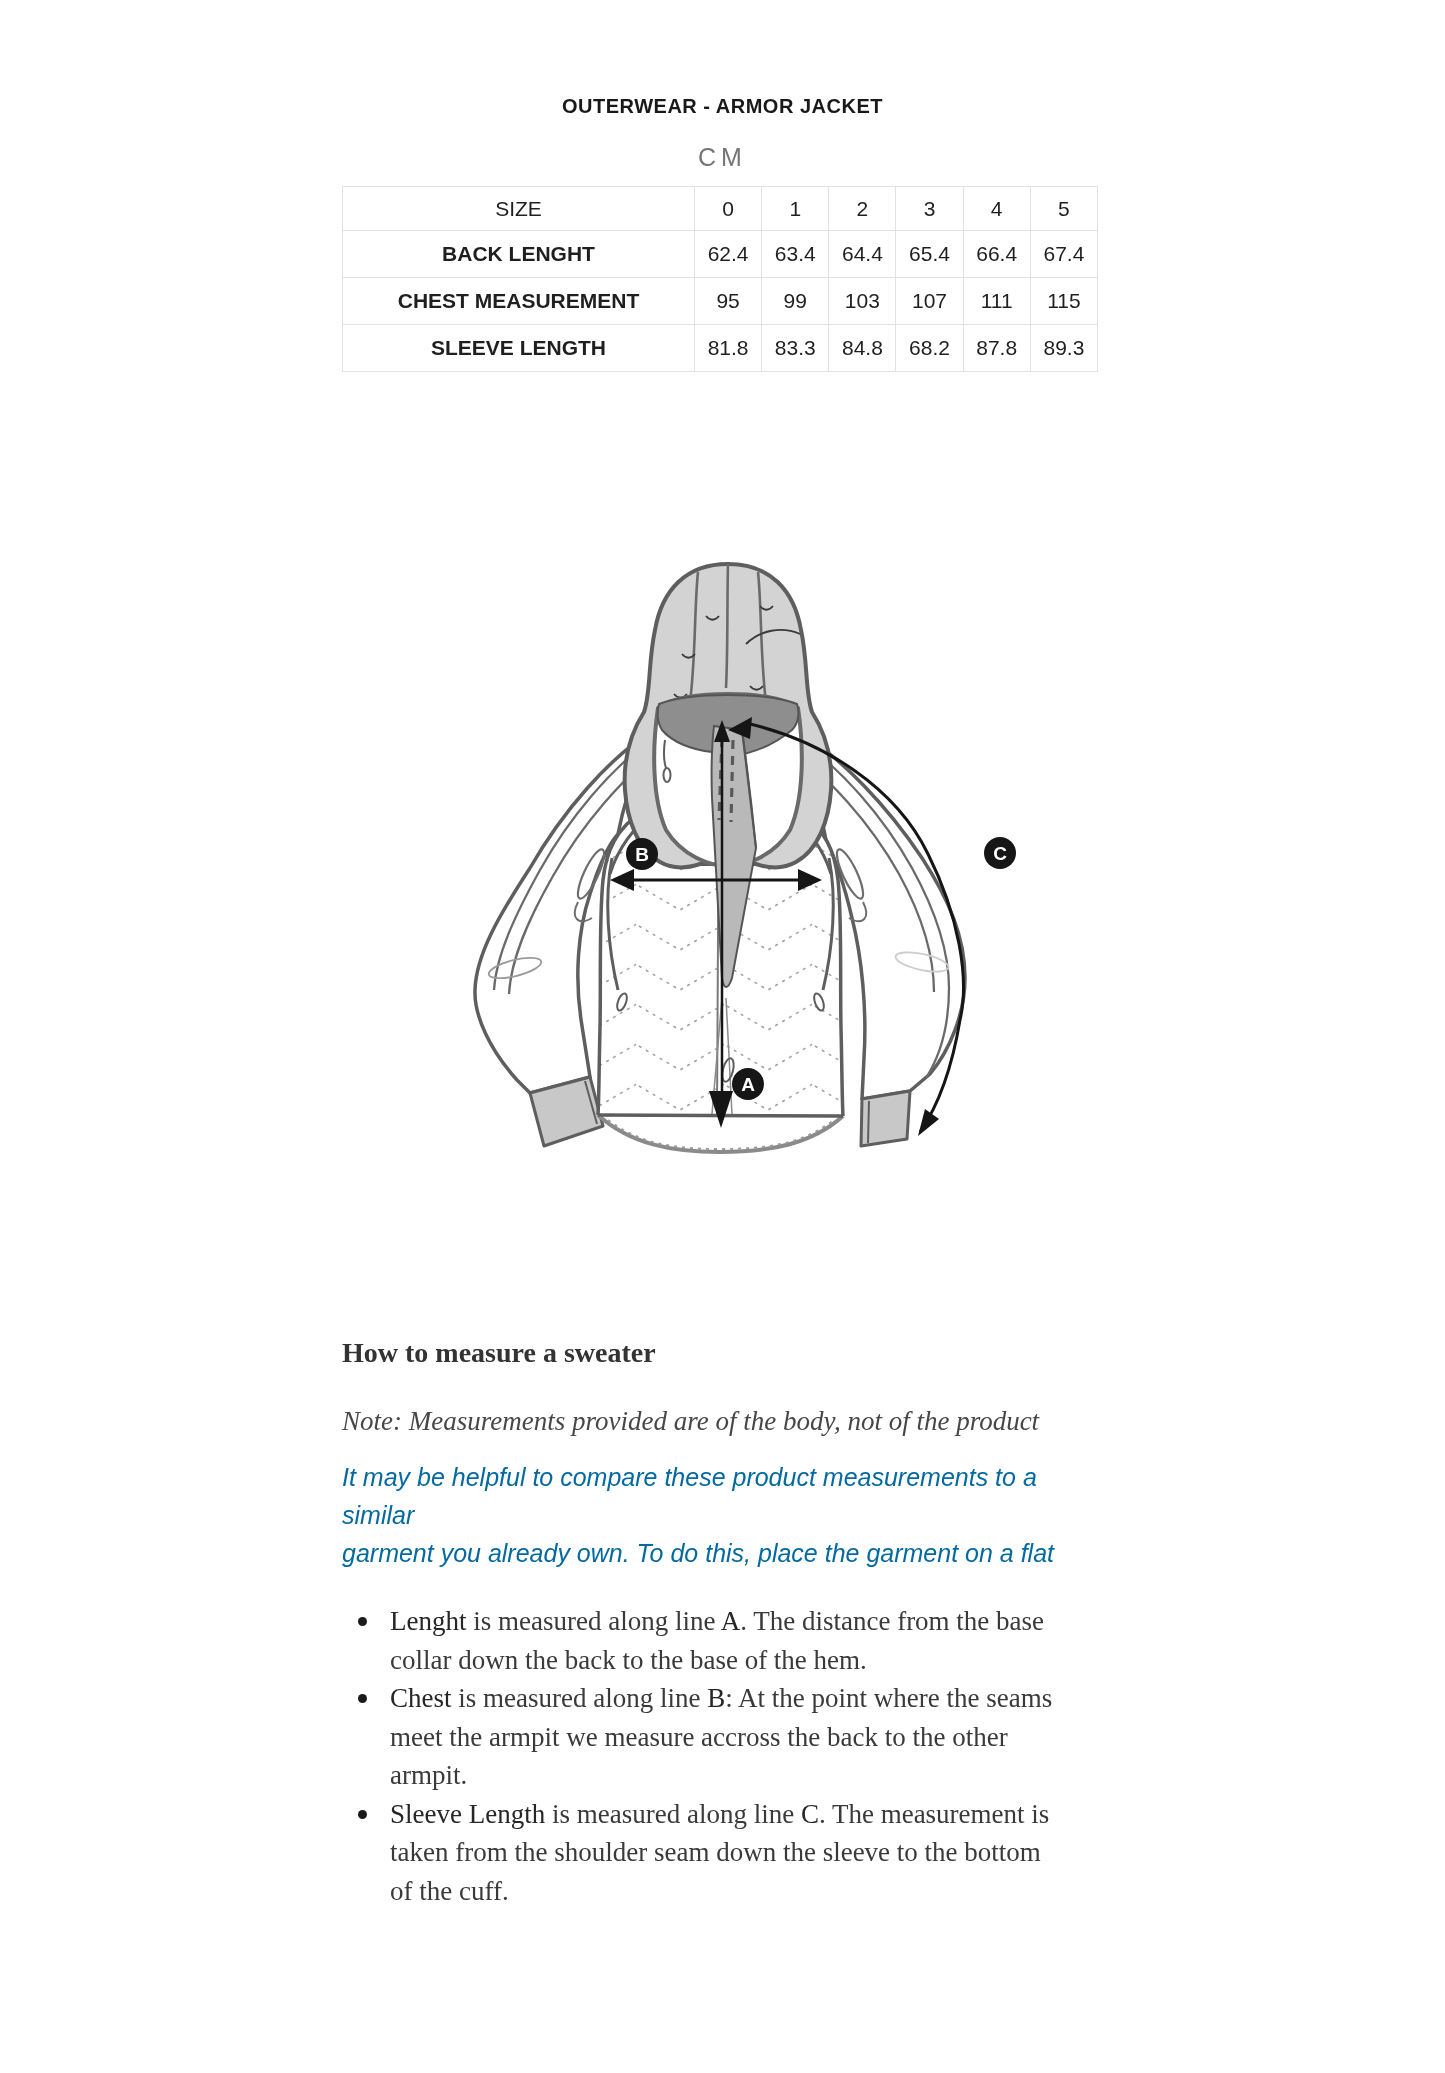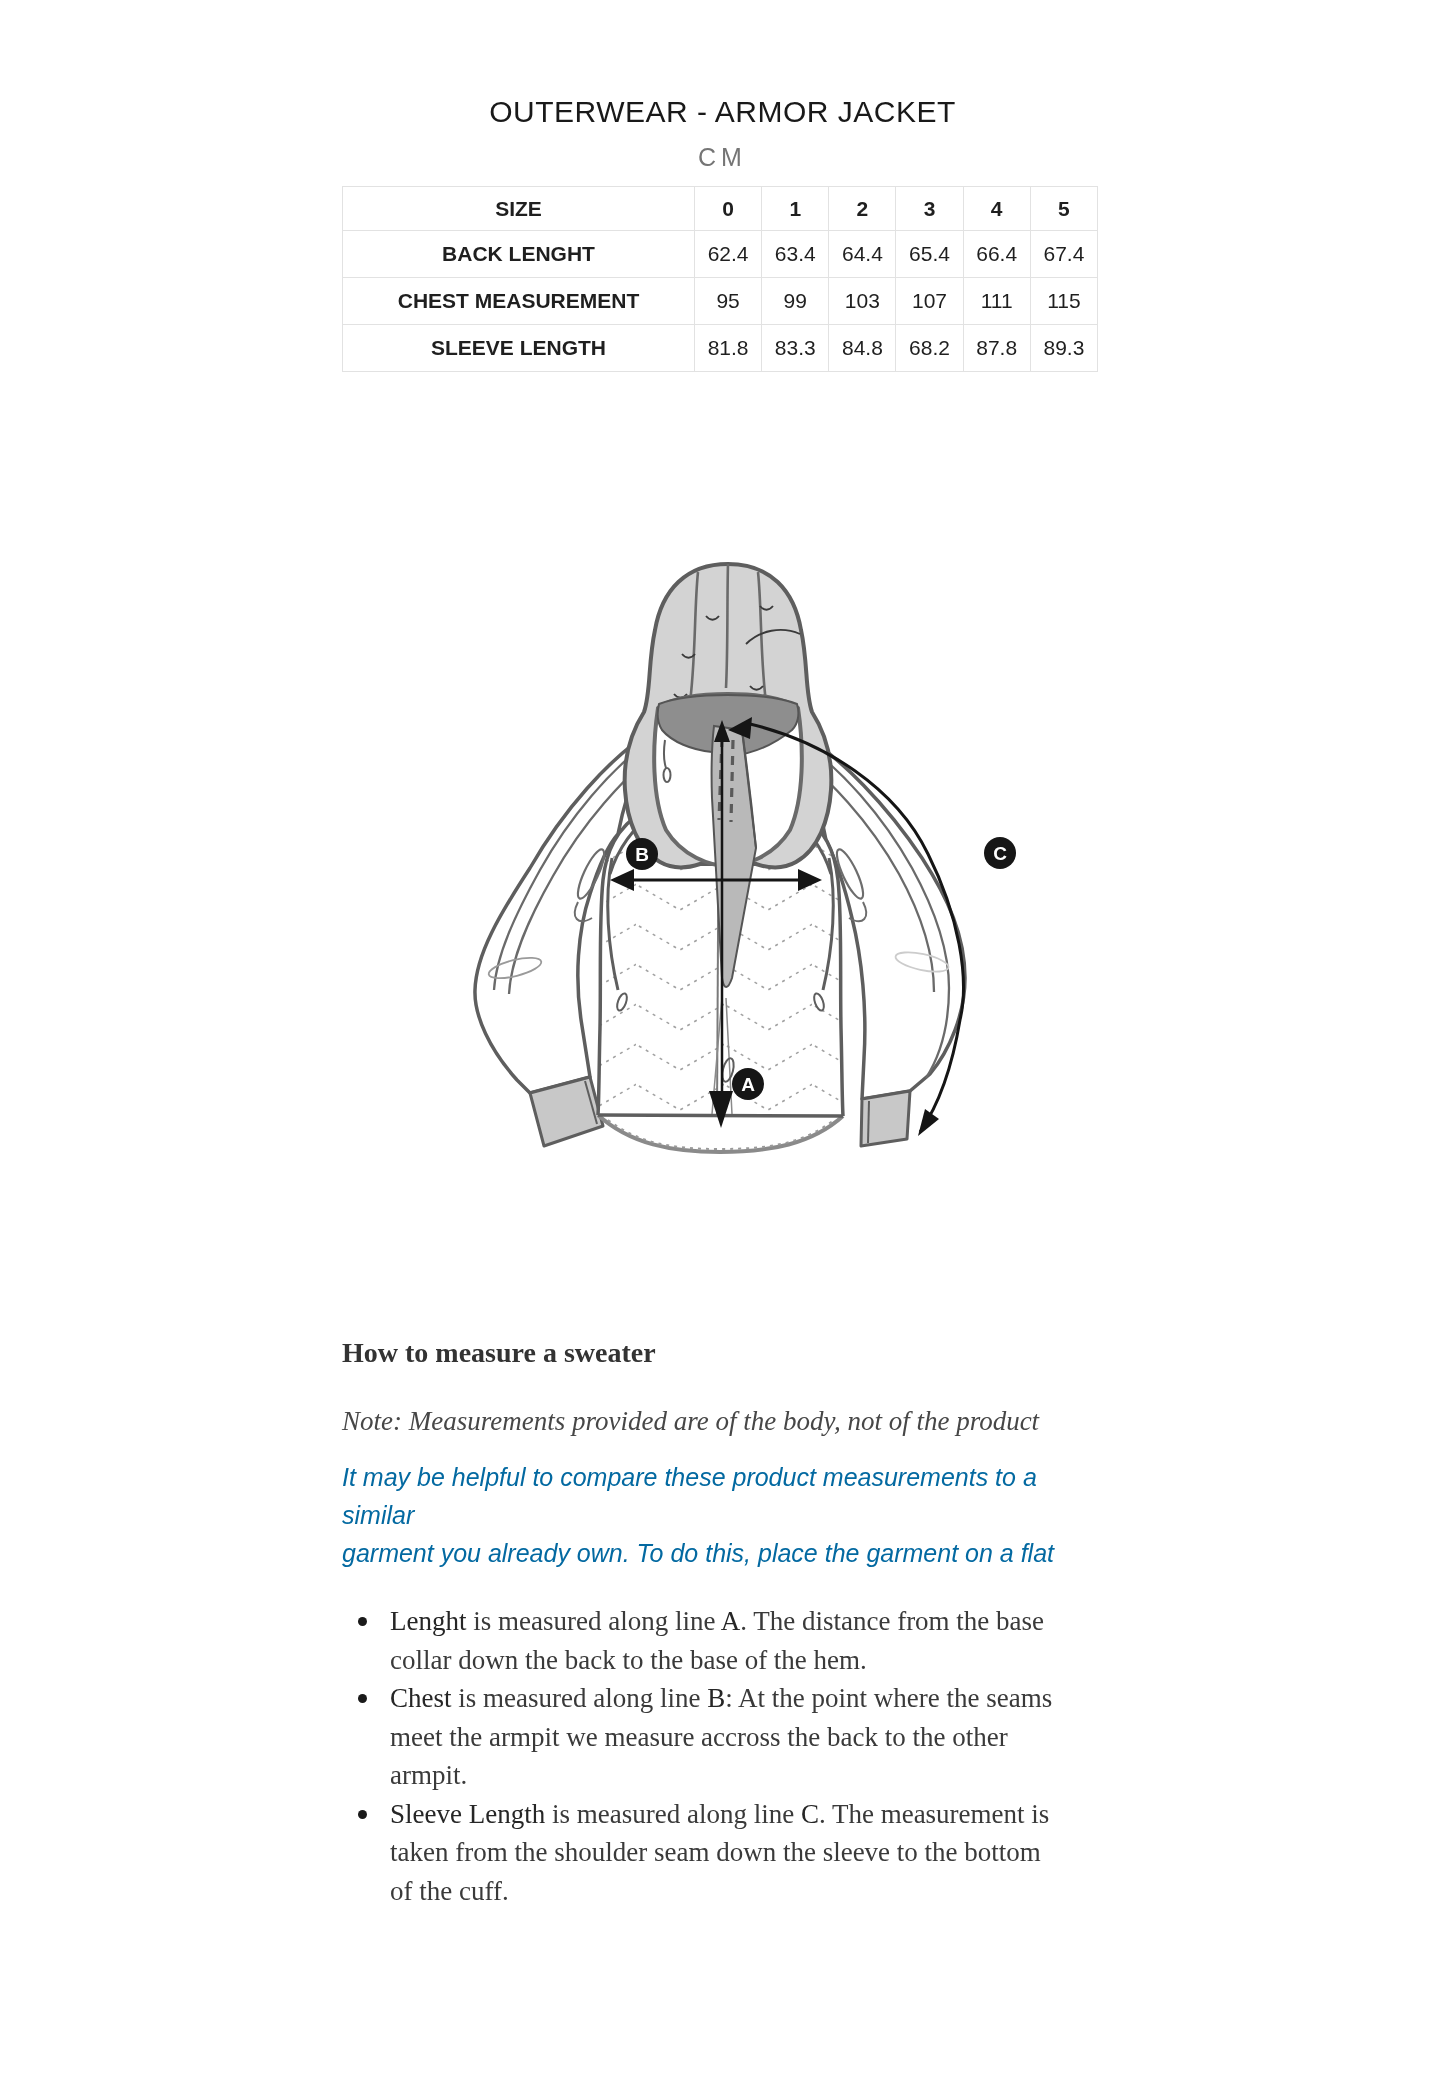--- a/index.html
+++ b/index.html
@@ -4,34 +4,34 @@
 <style>
   * { margin:0; padding:0; box-sizing:border-box; }
   html,body { background:#ffffff; }
   body {
     width:1445px; height:2073px; position:relative;
     font-family:"Liberation Sans", sans-serif;
     color:#202020; overflow:hidden;
   }
   .doc-title {
     position:absolute; top:95px; left:0; width:1445px;
-    text-align:center; font-size:30px; font-weight:normal;
+    text-align:center; font-size:20px; font-weight:bold;
     letter-spacing:.5px; color:#191919;
   }
   .unit-label {
     position:absolute; top:143px; left:0; width:1445px;
     text-align:center; font-size:25px; color:#757575; letter-spacing:5px;
   }
   table.size-table {
     position:absolute; top:186px; left:342px; width:756px;
     border-collapse:collapse; table-layout:fixed;
     font-size:21px; color:#1f1f1f;
   }
   table.size-table td { border:1px solid #e2e2e2; text-align:center; vertical-align:middle; }
-  table.size-table tr.hdr td { height:44px; font-weight:bold; }
+  table.size-table tr.hdr td { height:44px; font-weight:normal; }
   table.size-table tr.row td { height:47px; }
   table.size-table td.lbl { font-weight:bold; width:352px; }
   .jacket-wrap { position:absolute; left:460px; top:558px; width:565px; height:600px; }
   .howto {
     position:absolute; left:342px; top:1336px; width:756px;
     font-family:"Liberation Serif", serif; color:#3a3a3a;
   }
   .howto h2 { font-size:28px; line-height:34px; font-weight:bold; color:#333333; }
   .note-para { margin-top:32px; font-style:italic; font-size:27px; line-height:38px; color:#474747; }
   .tip-para  { margin-top:18px; font-style:italic; font-size:25px; line-height:38px;

